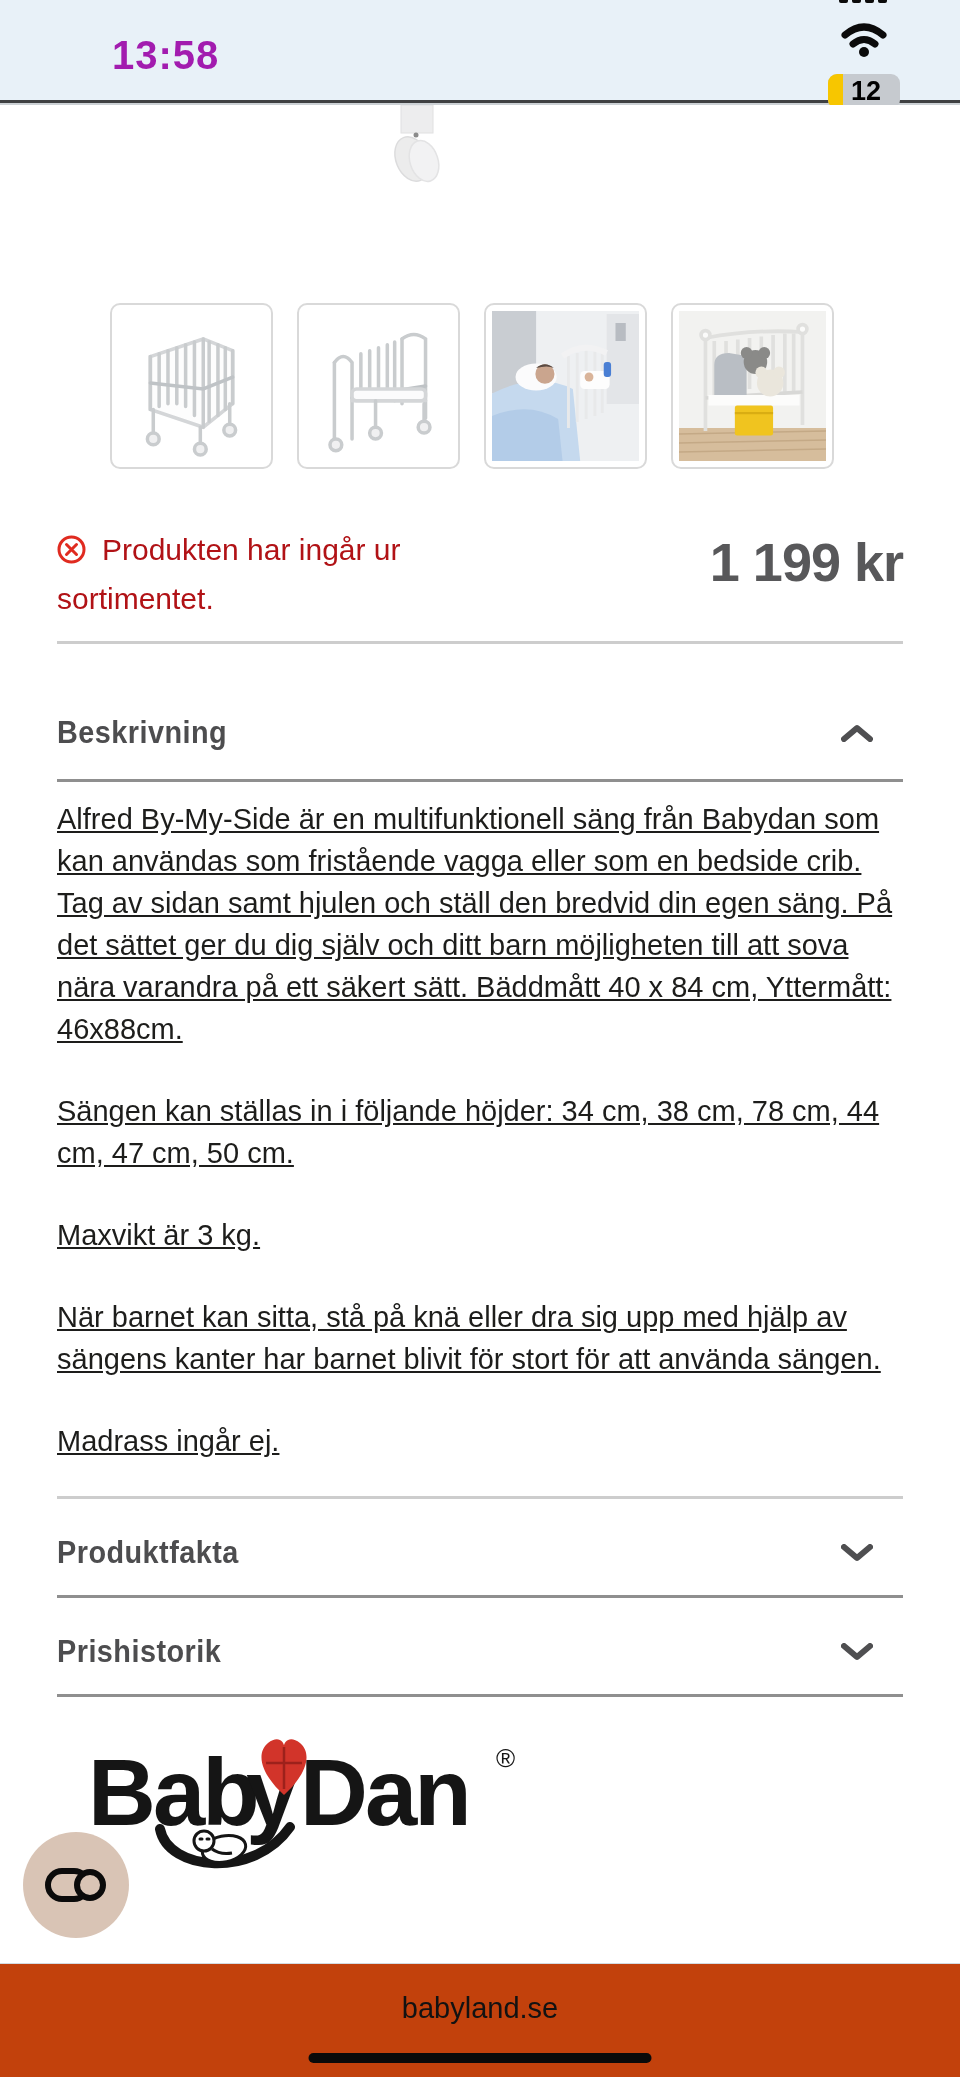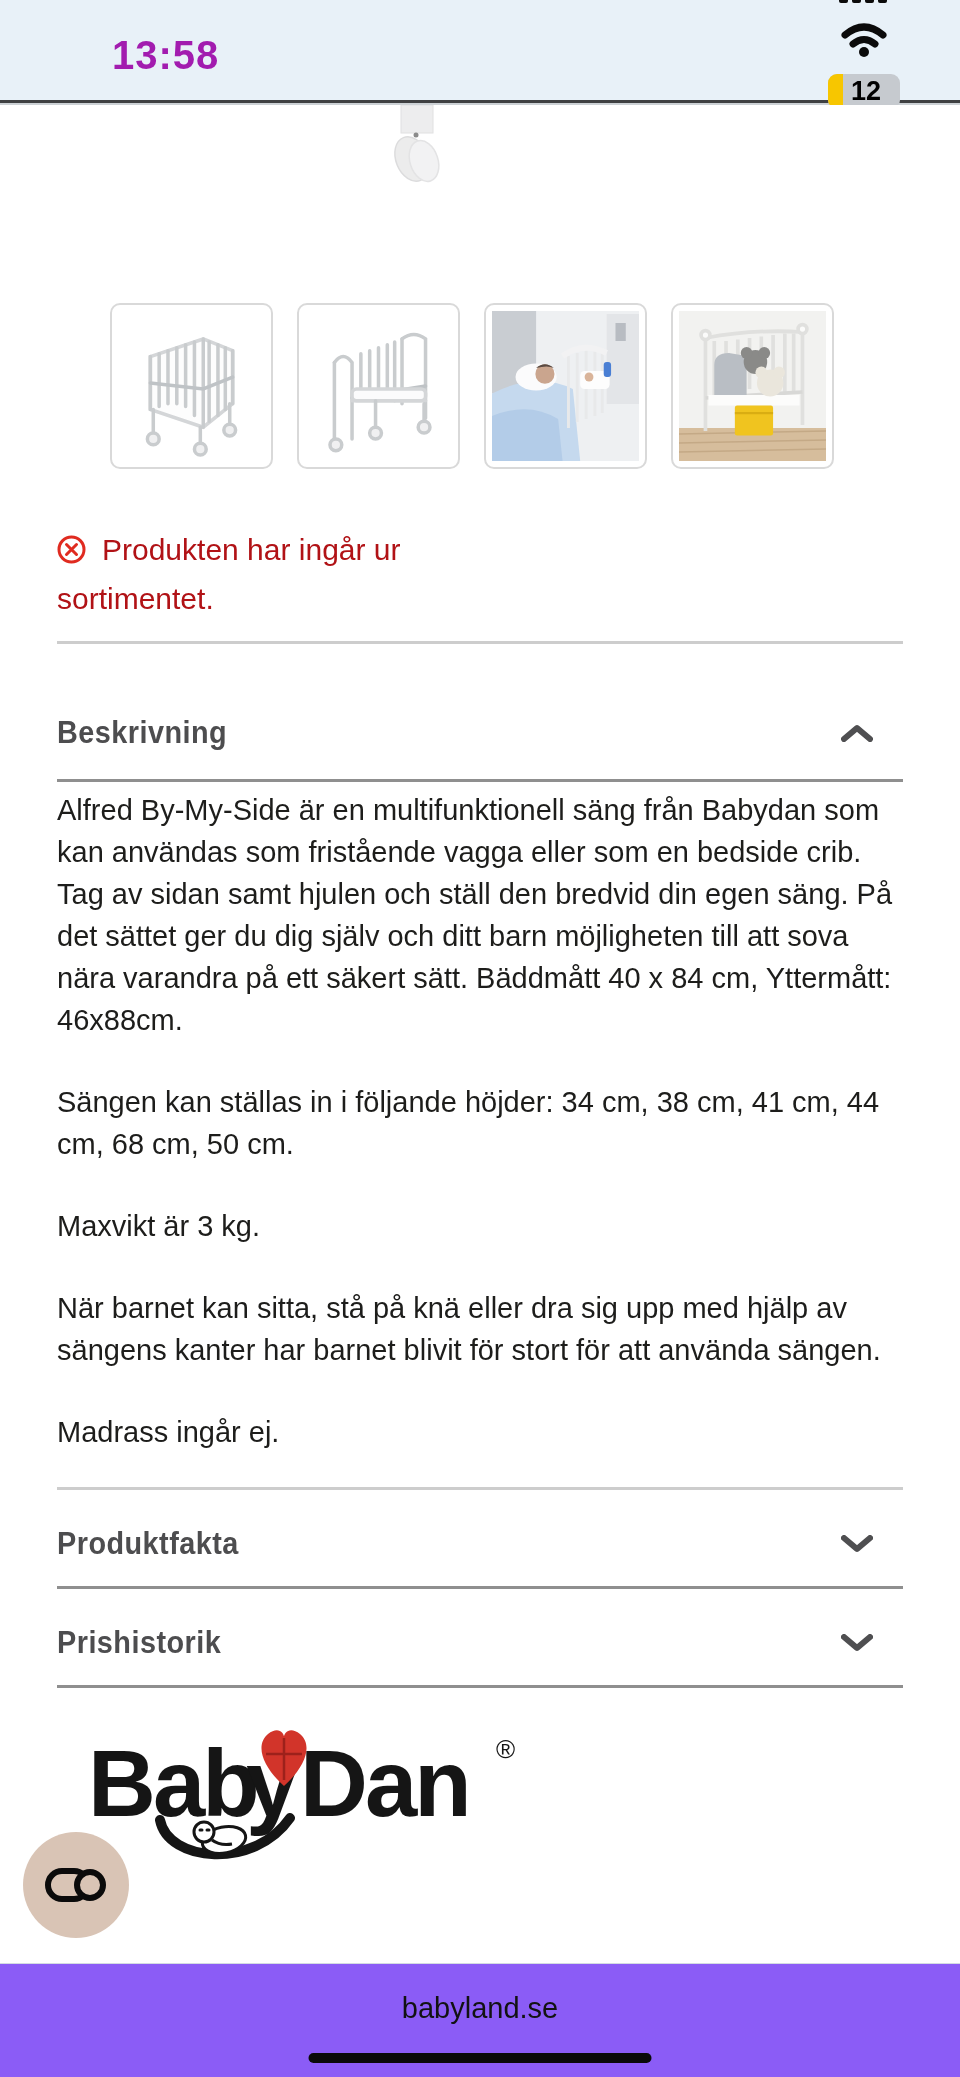--- a/index.html
+++ b/index.html
@@ -45,35 +45,35 @@
     margin:0 57px; border-bottom:3px solid #8f8f8f;
     display:flex; justify-content:space-between; align-items:center; cursor:pointer;
   }
   .acc-header.first { padding:50px 0 28px 0;margin-top:21px; }
   .acc-header.compact { padding:36px 0 24px 0; }
   .acc-title {
     font-size:31px; font-weight:700; color:#4d4d4f;
     transform:scaleX(.93); transform-origin:left center; letter-spacing:.5px;
   }
   .chevron { margin-right:30px; }
-  .acc-body { padding:7px 57px 34px 57px; }
+  .acc-body { padding:16px 57px 34px 57px;text-decoration:underline; }
   .acc-body p { margin:0 0 40px 0; font-size:29px; line-height:42px; color:#1d1d1b; }
   .acc-body p:last-child { margin-bottom:0; }
   
   .brand { margin:36px 0 0 88px; width:440px; height:140px; position:relative; }
   
   .cookie-btn {
     position:absolute; left:23px; top:1832px; width:106px; height:106px;
     border-radius:50%; background:#d9c4b5; border:none; cursor:pointer;
     display:flex; align-items:center; justify-content:center; padding:0;
   }
   
   .footer {
     position:absolute; left:0; right:0; bottom:0; height:114px;
-    background:#8b5cf6; border-top:1px solid #d3dbe2; text-align:center;
+    background:#c2410c; border-top:1px solid #d3dbe2; text-align:center;
   }
   .footer-domain { display:block; margin-top:28px; font-size:29px; color:#121212; }
   .home-indicator {
     position:absolute; left:50%; transform:translateX(-50%); bottom:14px;
     width:343px; height:10px; border-radius:5px; background:#0a0a0a;
   }
 </style>
 </head>
 <body>
 
@@ -191,33 +191,34 @@
   </div>
 </div>
 
 <div class="purchase-row">
   <div class="notice">
     <svg width="29" height="29" viewBox="0 0 29 29">
       <circle cx="14.5" cy="14.5" r="12.5" fill="none" stroke="#e02b20" stroke-width="3"></circle>
       <path d="M9.5 9.5 L19.5 19.5 M19.5 9.5 L9.5 19.5" stroke="#e02b20" stroke-width="3" stroke-linecap="round"></path>
     </svg><span>Produkten har ingår ur sortimentet.</span>
   </div>
+  <div class="price">1 199 kr</div>
 </div>
 
 <hr class="divider-light">
 
 <div class="acc-header first">
   <span class="acc-title">Beskrivning</span>
   <svg class="chevron" width="32" height="18" viewBox="0 0 32 18">
     <polyline points="3,15 16,4 29,15" fill="none" stroke="#4f4f51" stroke-width="6" stroke-linecap="round" stroke-linejoin="round"></polyline>
   </svg>
 </div>
 <div class="acc-body">
   <p>Alfred By-My-Side är en multifunktionell säng från Babydan som kan användas som fristående vagga eller som en bedside crib. Tag av sidan samt hjulen och ställ den bredvid din egen säng. På det sättet ger du dig själv och ditt barn möjligheten till att sova nära varandra på ett säkert sätt. Bäddmått 40 x 84 cm, Yttermått: 46x88cm.</p>
-  <p>Sängen kan ställas in i följande höjder: 34 cm, 38 cm, 41 cm, 44 cm, 68 cm, 50 cm.</p>
+  <p>Sängen kan ställas in i följande höjder: 34 cm, 38 cm, 78 cm, 44 cm, 47 cm, 50 cm.</p>
   <p>Maxvikt är 3 kg.</p>
   <p>När barnet kan sitta, stå på knä eller dra sig upp med hjälp av sängens kanter har barnet blivit för stort för att använda sängen.</p>
   <p>Madrass ingår ej.</p>
 </div>
 
 <hr class="divider-light">
 
 <div class="acc-header compact">
   <span class="acc-title">Produktfakta</span>
   <svg class="chevron" width="32" height="18" viewBox="0 0 32 18">

